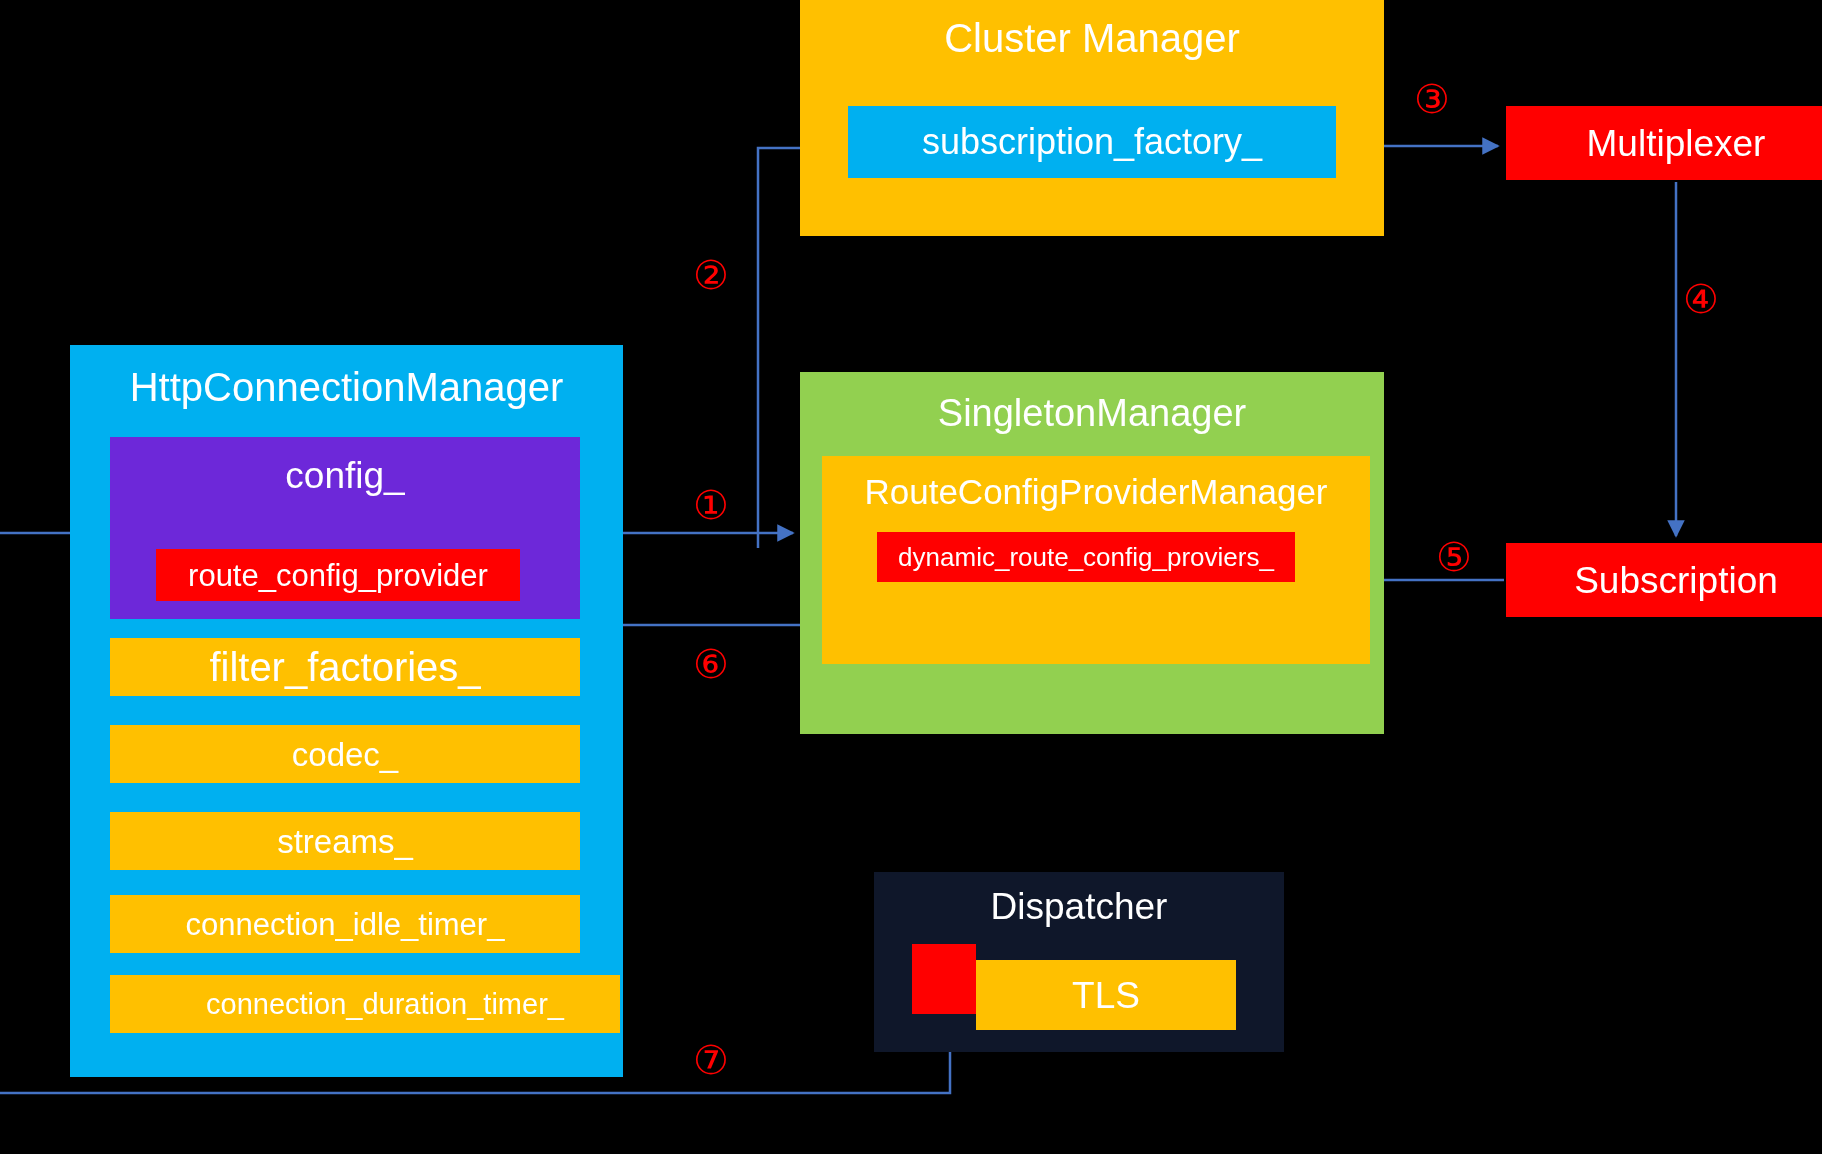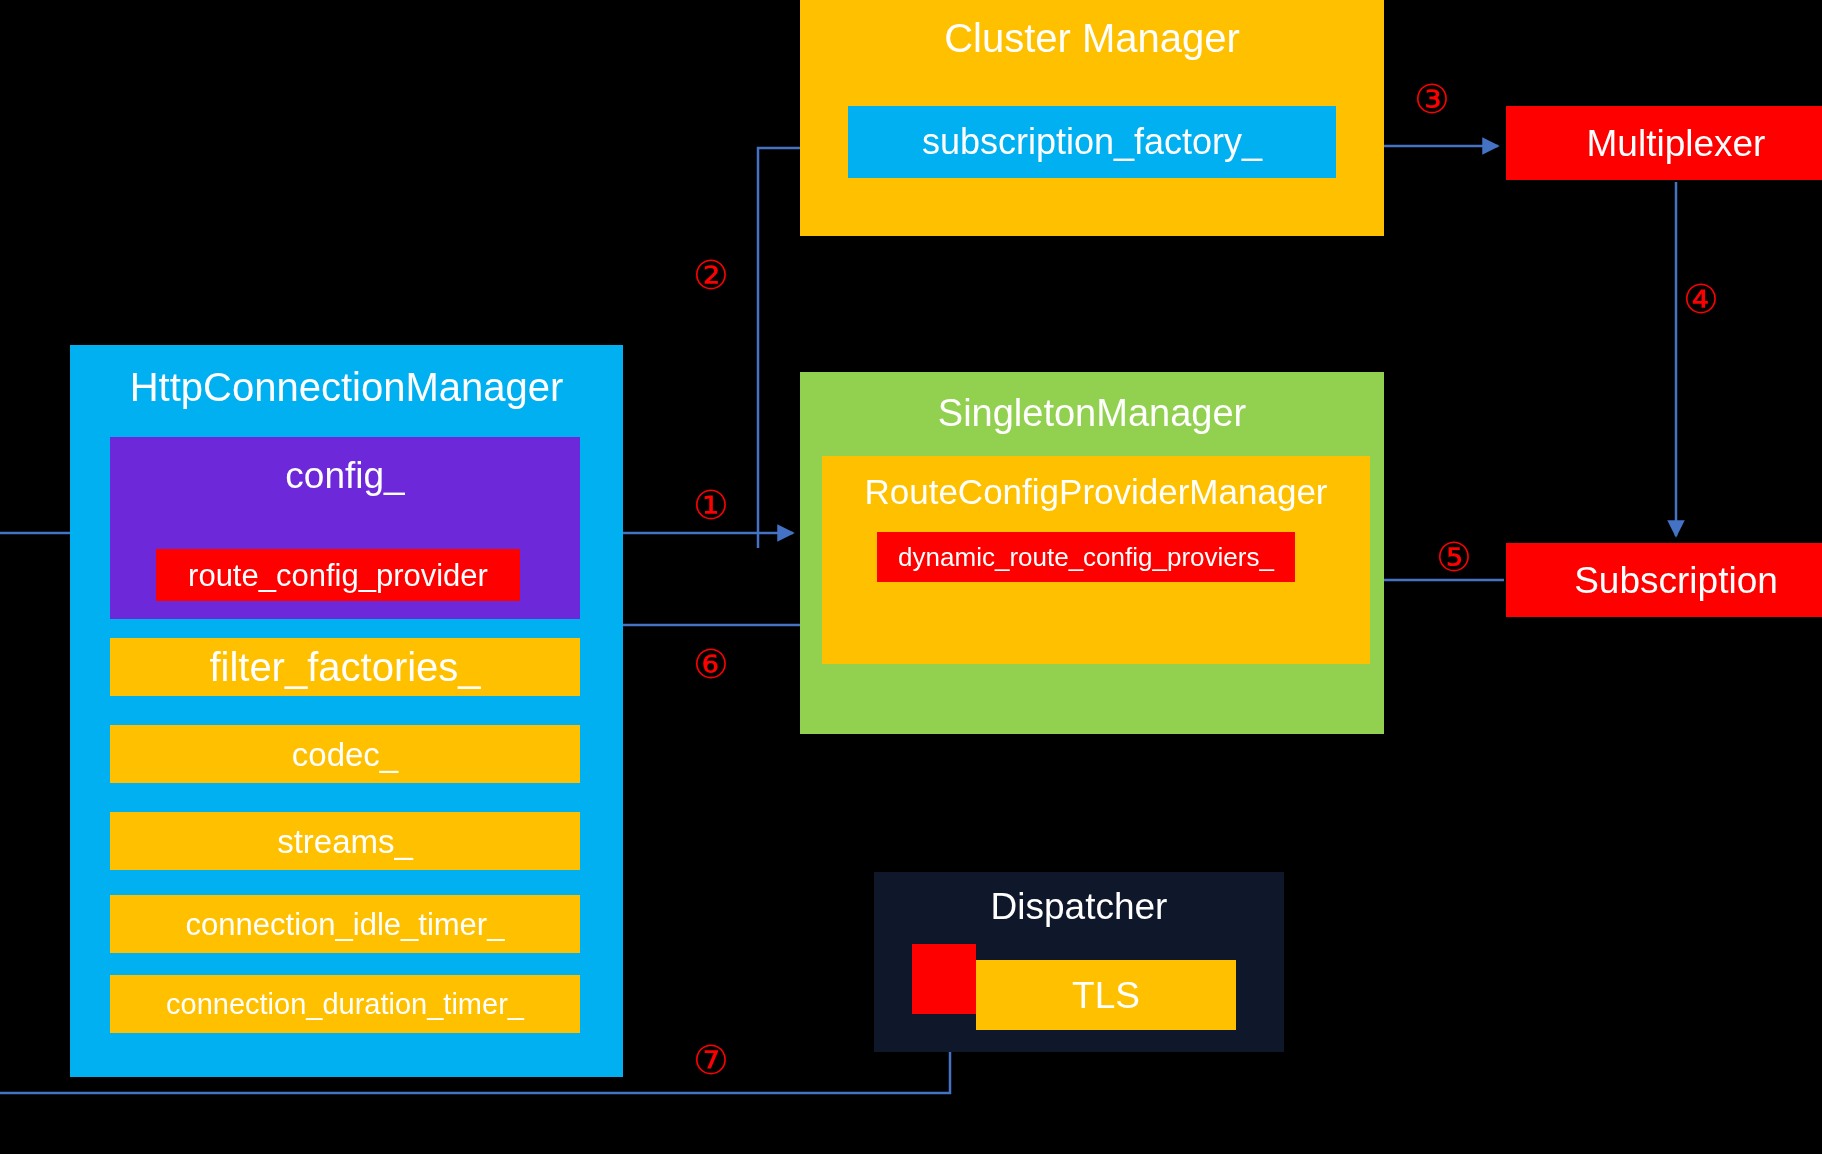--- a/index.html
+++ b/index.html
@@ -84,21 +84,21 @@
   }
   .hcm-row {
     position: absolute; left: 40px; width: 470px; height: 58px;
     background: #ffc000;
     display: flex; align-items: center; justify-content: center;
   }
   #row-filter-factories { top: 293px; font-size: 40px; }
   #row-codec           { top: 380px; font-size: 33px; }
   #row-streams         { top: 467px; font-size: 33px; }
   #row-idle-timer      { top: 550px; font-size: 31px; }
-  #row-duration-timer  { top: 630px; font-size: 29px; }
+  #row-duration-timer  { top: 630px; font-size: 29px; padding-left: 40px; }
 
   
   #singleton-manager {
     left: 800px; top: 372px; width: 584px; height: 362px;
     background: #92d050;
   }
   #singleton-title {
     position: absolute; left: 0; top: 22px; width: 100%;
     font-size: 38px;
   }

